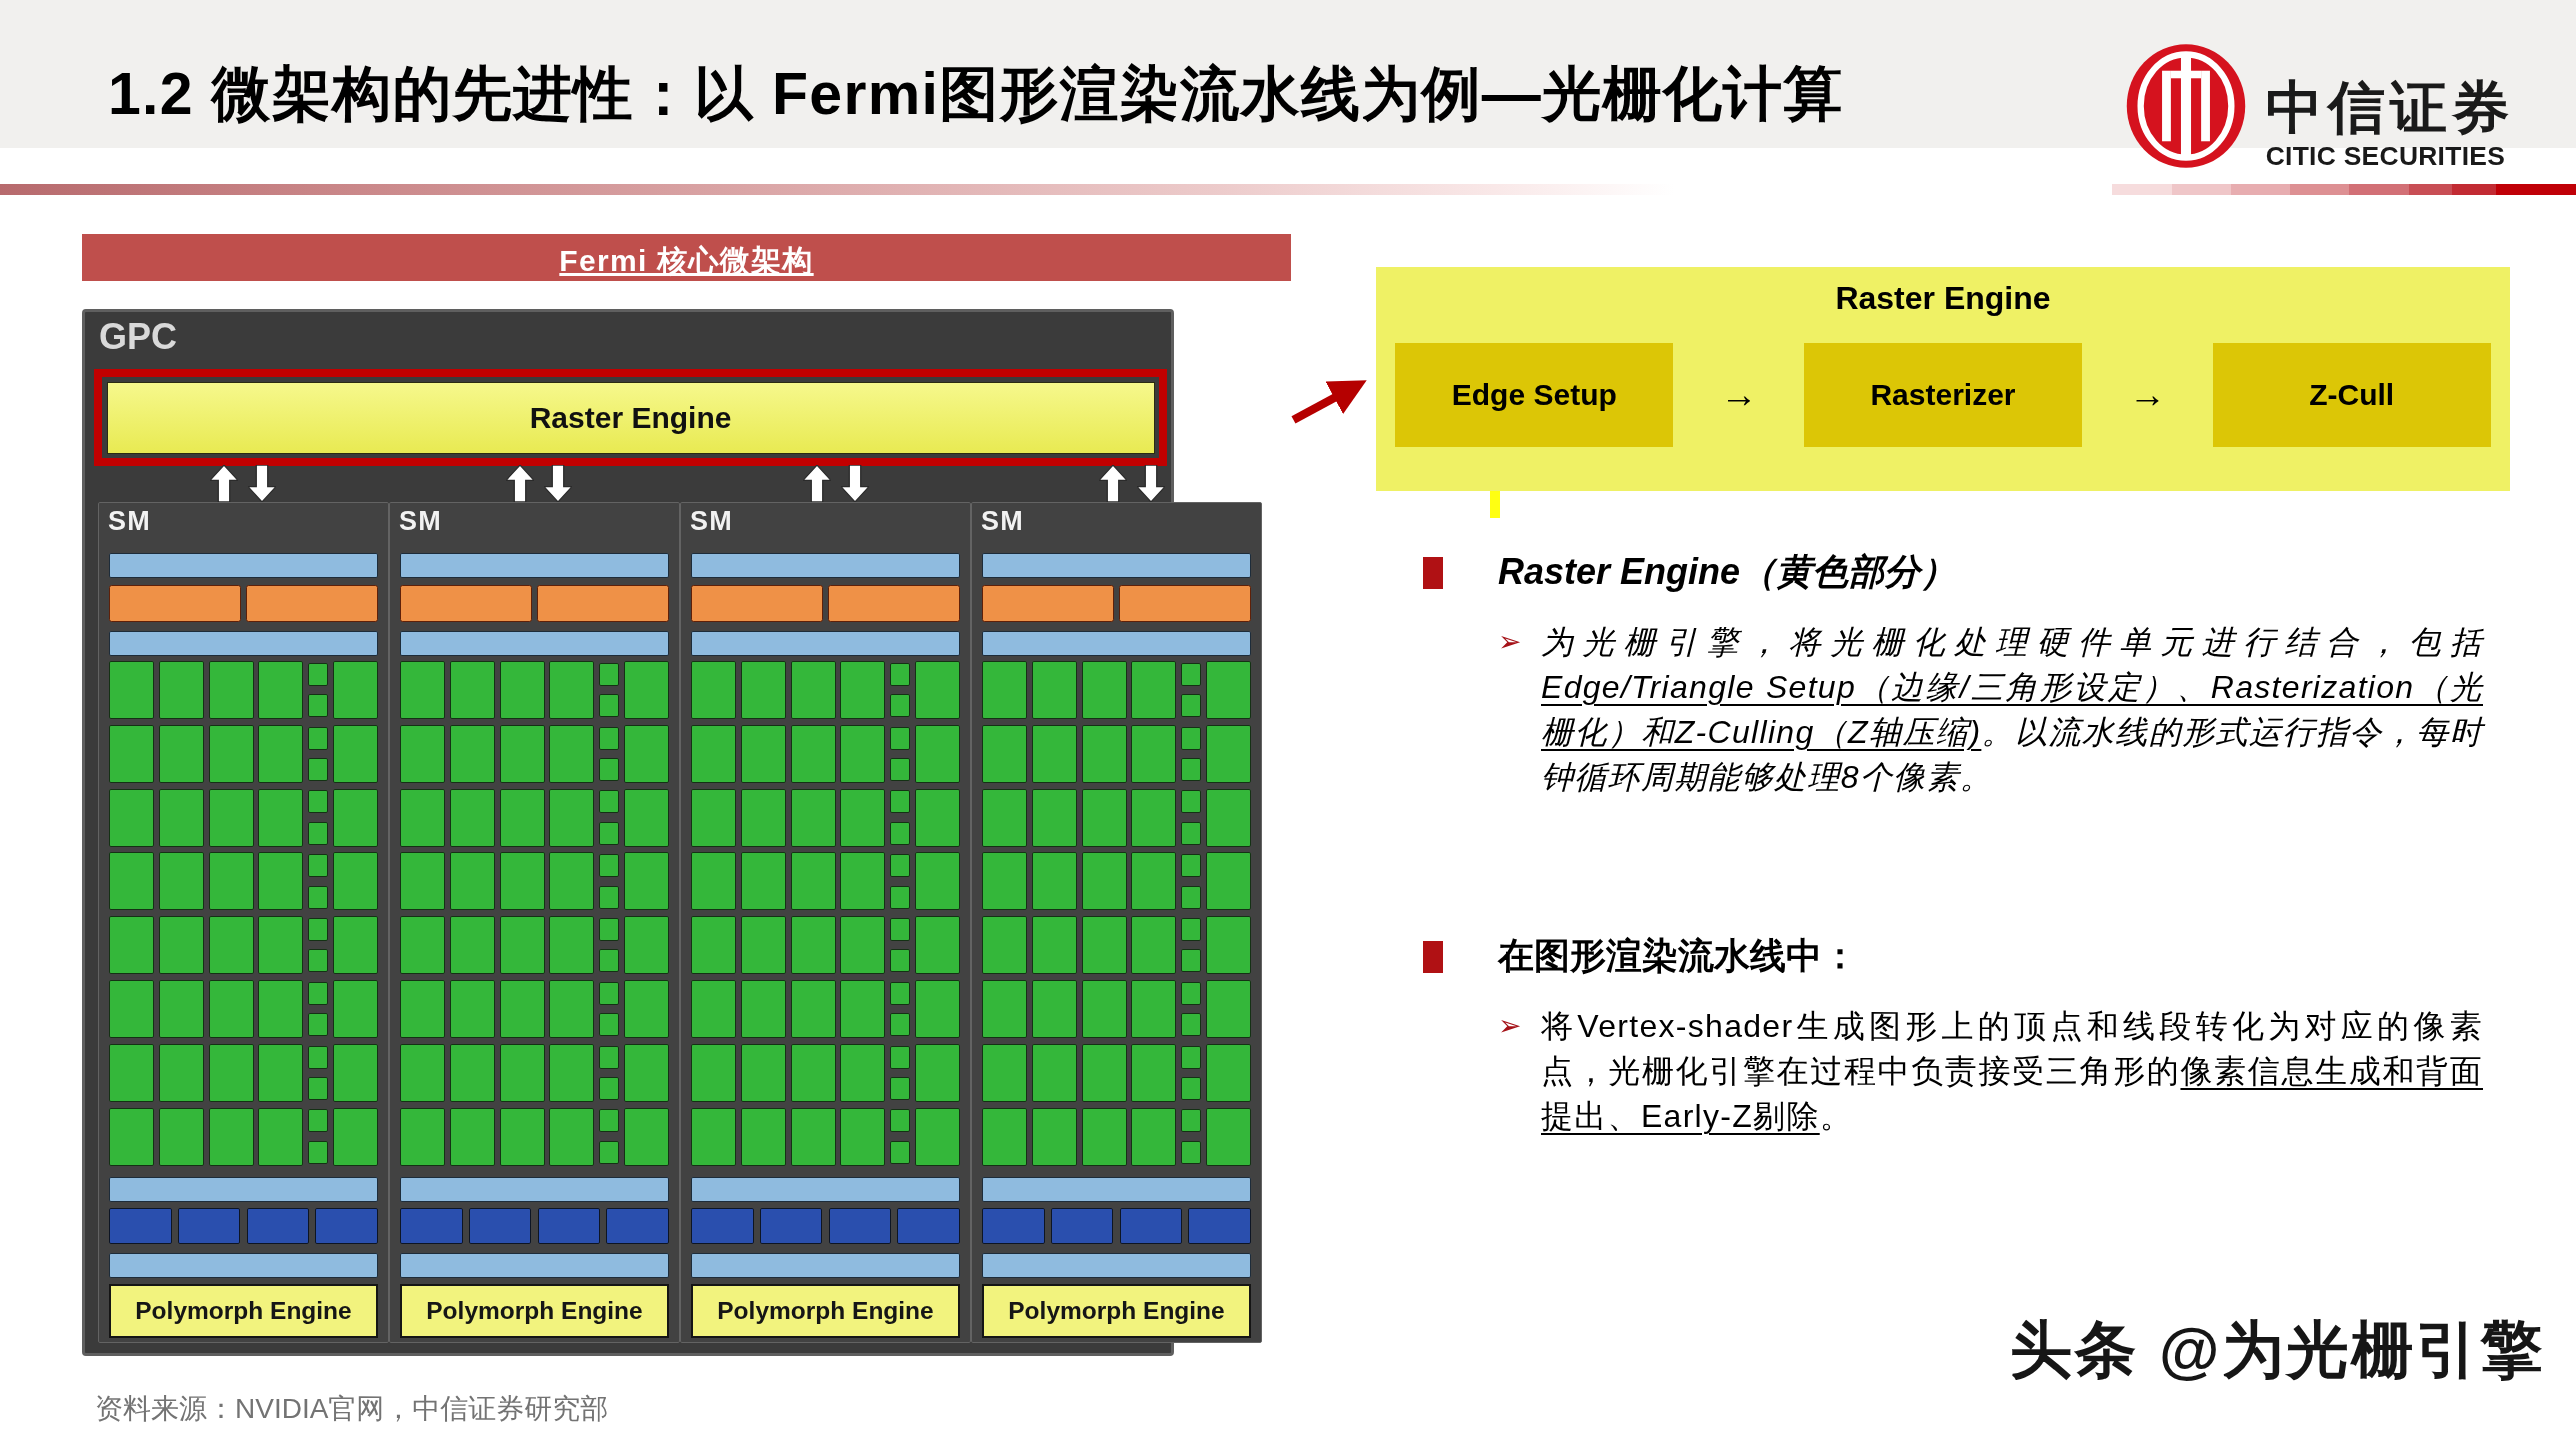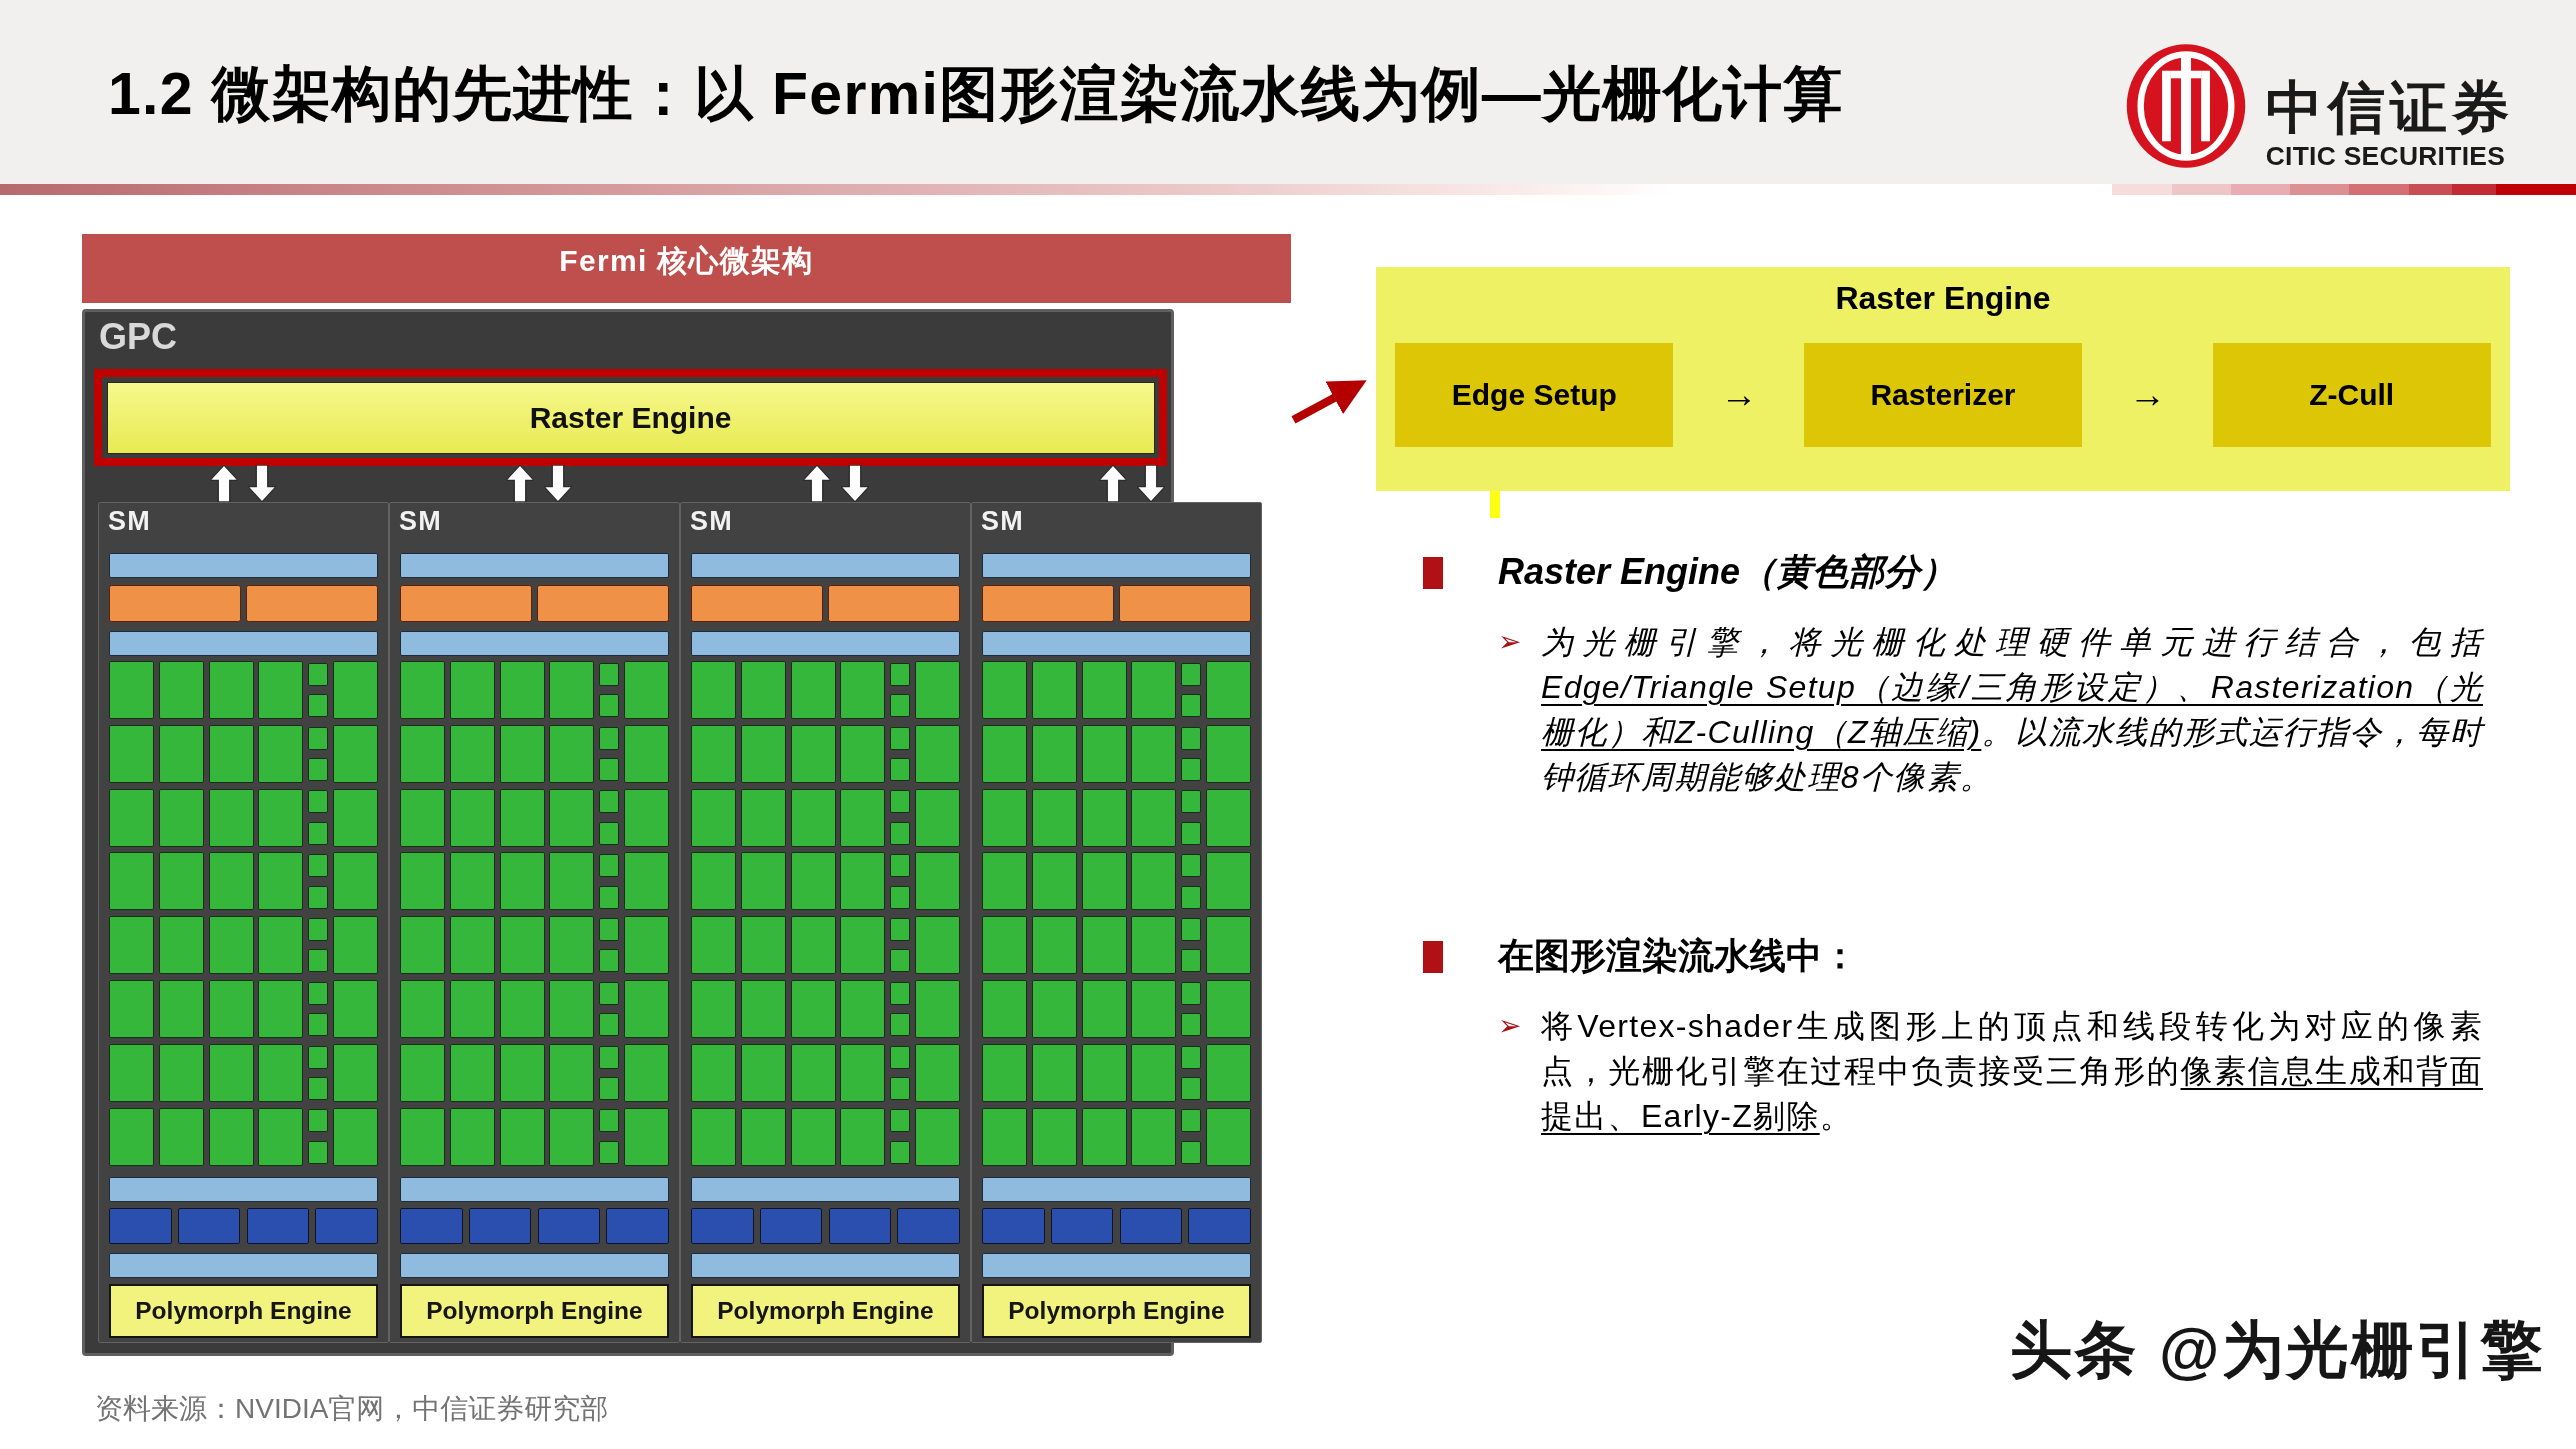--- a/index.html
+++ b/index.html
@@ -1,38 +1,38 @@
 <!DOCTYPE html>
 <html style="font-size:10.3px"><head>
 <meta charset="utf-8">
 <style>
   html,body{margin:0;padding:0;background:#fff;}
   .slide{position:relative;width:2576px;height:1449px;background:#fff;overflow:hidden;
          font-family:"Liberation Sans","DejaVu Sans",sans-serif;}
 
   
-  .header{position:absolute;left:0;top:0;width:2576px;height:184px;background:#f1f0ee;}
+  .header{position:absolute;left:0;top:0;width:2576px;height:148px;background:#f1f0ee;}
   .page-title{position:absolute;left:108px;top:55px;font-size:59px;font-weight:bold;color:#000;
               letter-spacing:1.3px;white-space:nowrap;}
   .logo{position:absolute;left:2123px;top:40px;display:flex;align-items:center;}
   .logo svg{display:block;}
   .logo-text{margin-left:16.7px;}
   .logo-cn{font-family:"Liberation Serif","DejaVu Serif",serif;font-size:57px;font-weight:bold;
            color:#1a1a1a;letter-spacing:5.2px;line-height:64px;margin-top:36px;}
   .logo-en{font-size:26.4px;font-weight:bold;color:#1a1a1a;letter-spacing:0.3px;line-height:32px;}
   .divider{position:absolute;left:0;top:184px;width:2576px;height:11px;
     background:linear-gradient(90deg,
       #b76a6d 0%, #c88486 12%, #d9a3a4 28%, #eccaca 47%, #f9e8e8 58%, #ffffff 65%, #ffffff 82%,
       #f6dcdd 82%, #f6dcdd 84.3%, #efc6c8 84.3%, #efc6c8 86.6%, #e7adb0 86.6%, #e7adb0 88.9%,
       #dd9093 88.9%, #dd9093 91.2%, #d27076 91.2%, #d27076 93.5%, #c84e55 93.5%, #c84e55 95.2%,
       #c22b33 95.2%, #c22b33 96.9%, #c00007 96.9%, #c00007 100%);}
 
   
-  .banner{position:absolute;left:82px;top:234px;width:1209px;height:69px;background:#bf4f4c;
-          color:#fff;font-size:30px;font-weight:bold;text-align:center;line-height:54px;letter-spacing:1.3px;}
+  .banner{position:absolute;left:82px;top:234px;width:1209px;height:47px;background:#bf4f4c;
+          color:#fff;font-size:30px;font-weight:bold;text-align:center;line-height:54px;letter-spacing:1.3px;text-decoration:underline;}
   .gpc{position:absolute;left:82px;top:309px;width:1092px;height:1047px;background:#3b3b3b;
        border:3.2px solid #5f5f5f;box-sizing:border-box;border-radius:3.9px;}
   .gpc-label{position:absolute;left:14px;top:3.9px;font-size:36px;font-weight:bold;color:#d9d9d9;}
   .raster-outline{position:absolute;left:9px;top:57px;right:3.9px;height:97px;
                   border:8.4px solid #c10000;box-sizing:border-box;}
   .raster-bar{position:absolute;left:4.5px;top:4.5px;right:4.5px;bottom:4.5px;
               background:linear-gradient(#f6f88c,#e8ea52);border:1.9px solid #2b2b12;
               color:#111;font-size:30px;font-weight:bold;text-align:center;
               display:flex;align-items:center;justify-content:center;}
   .arrows-row{position:absolute;left:0;top:153px;width:100%;height:39px;}

